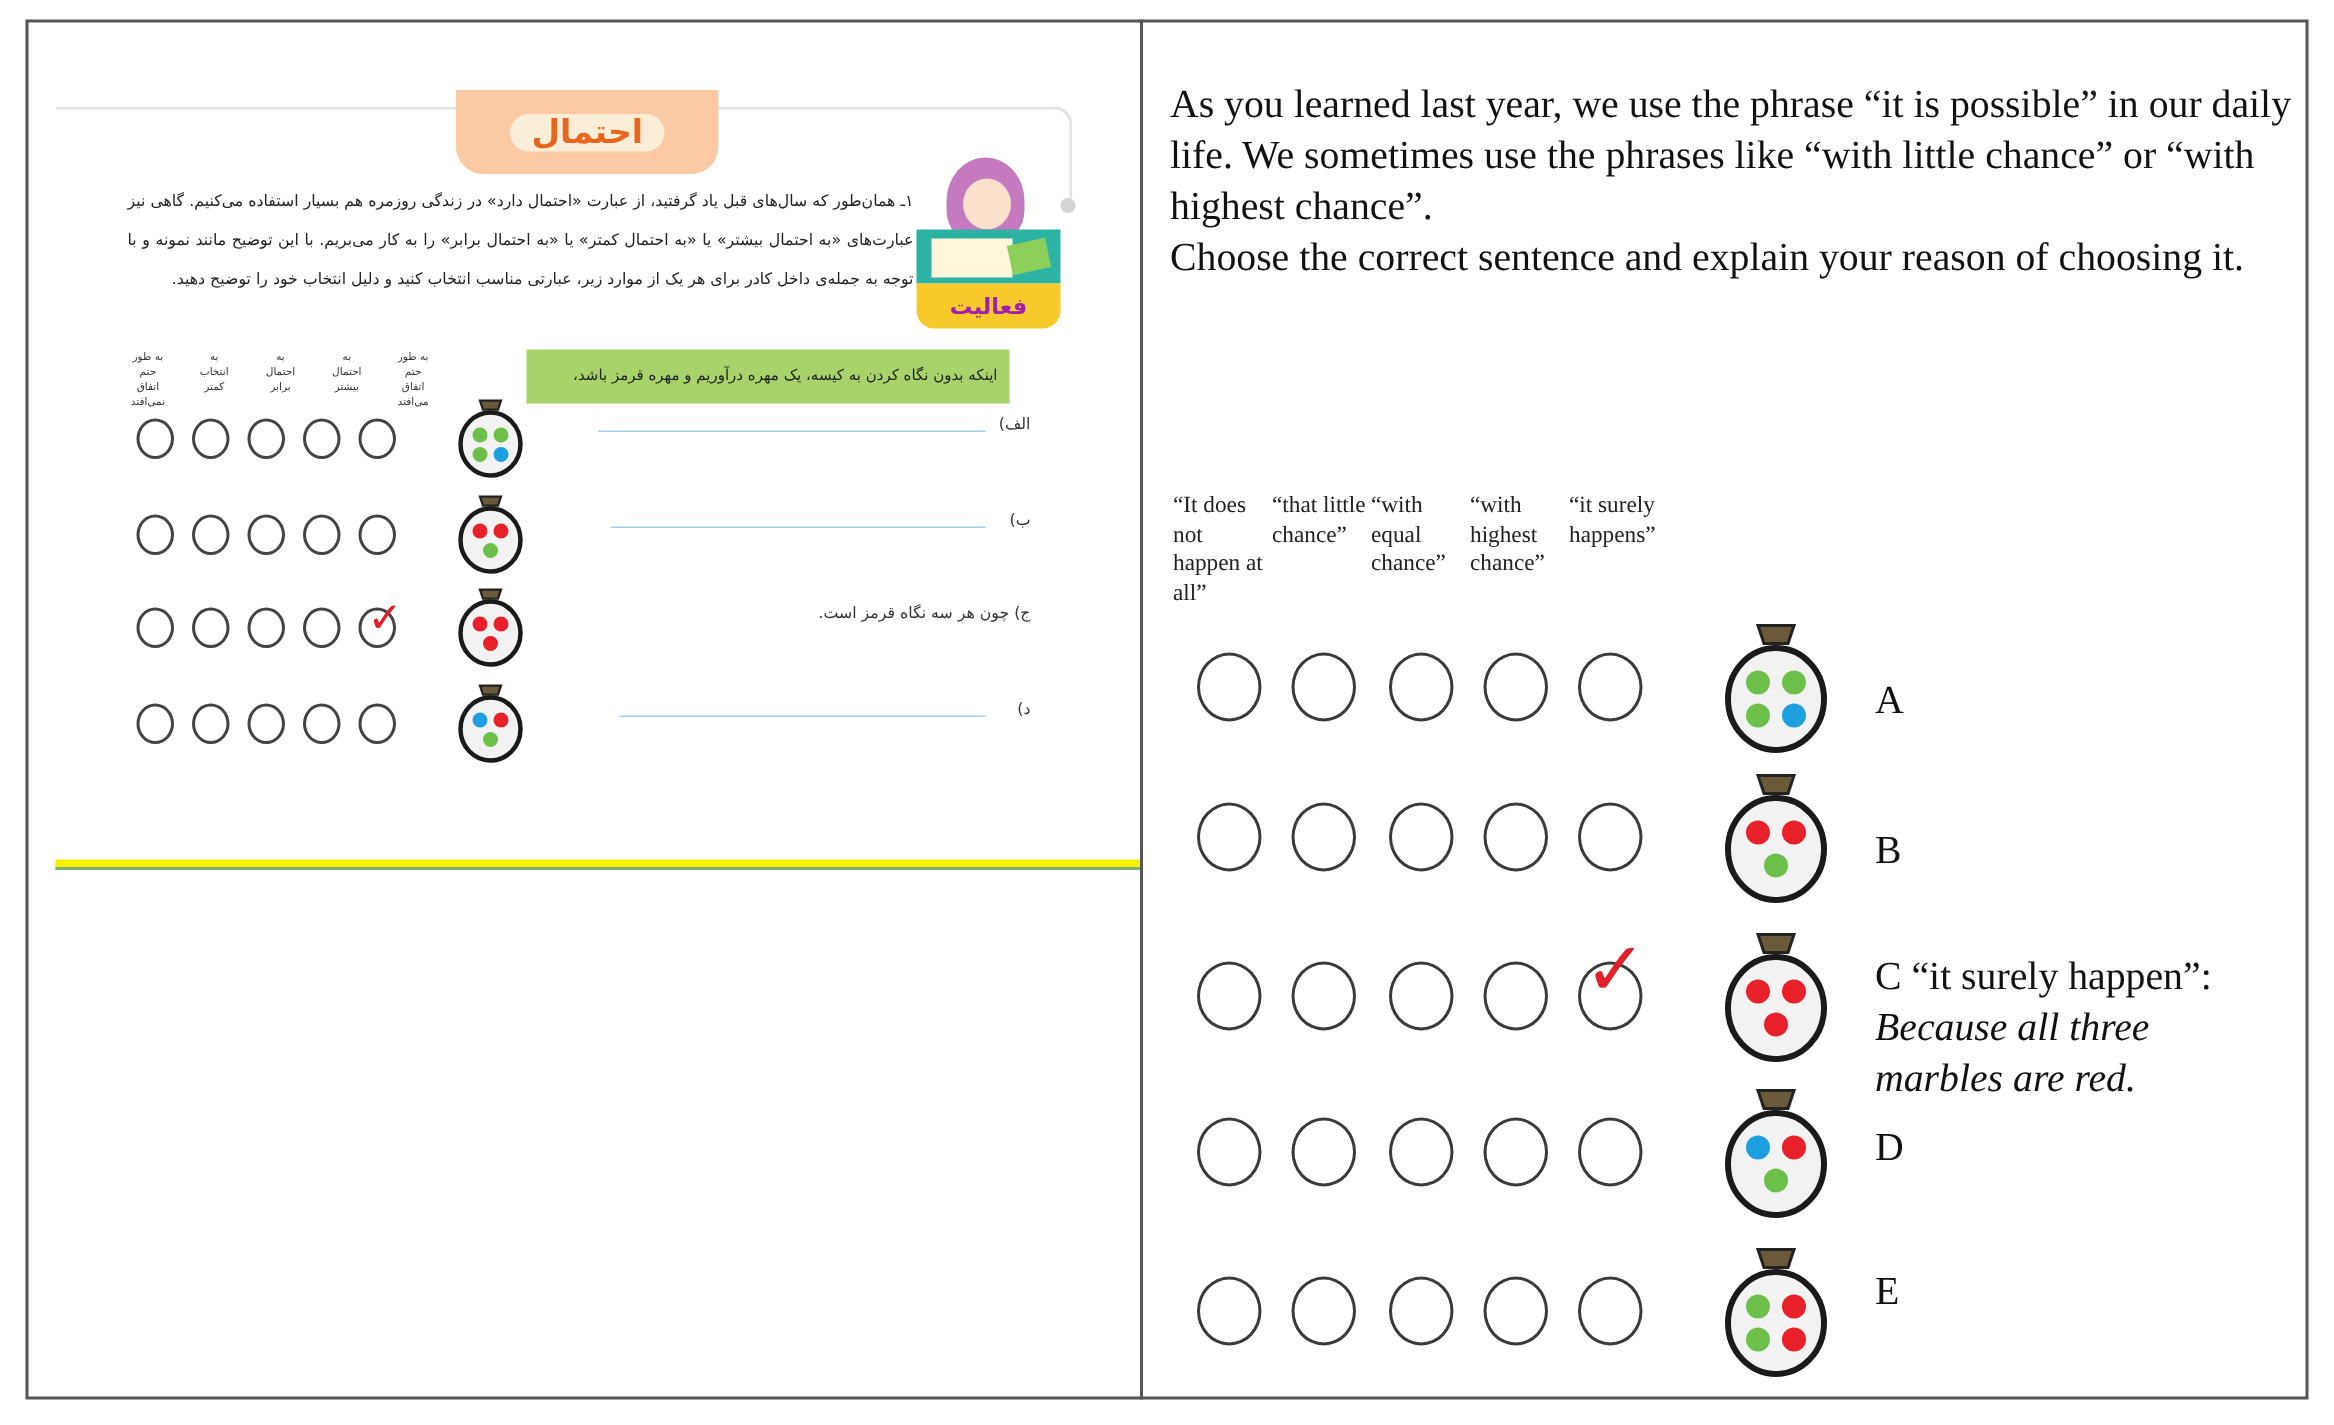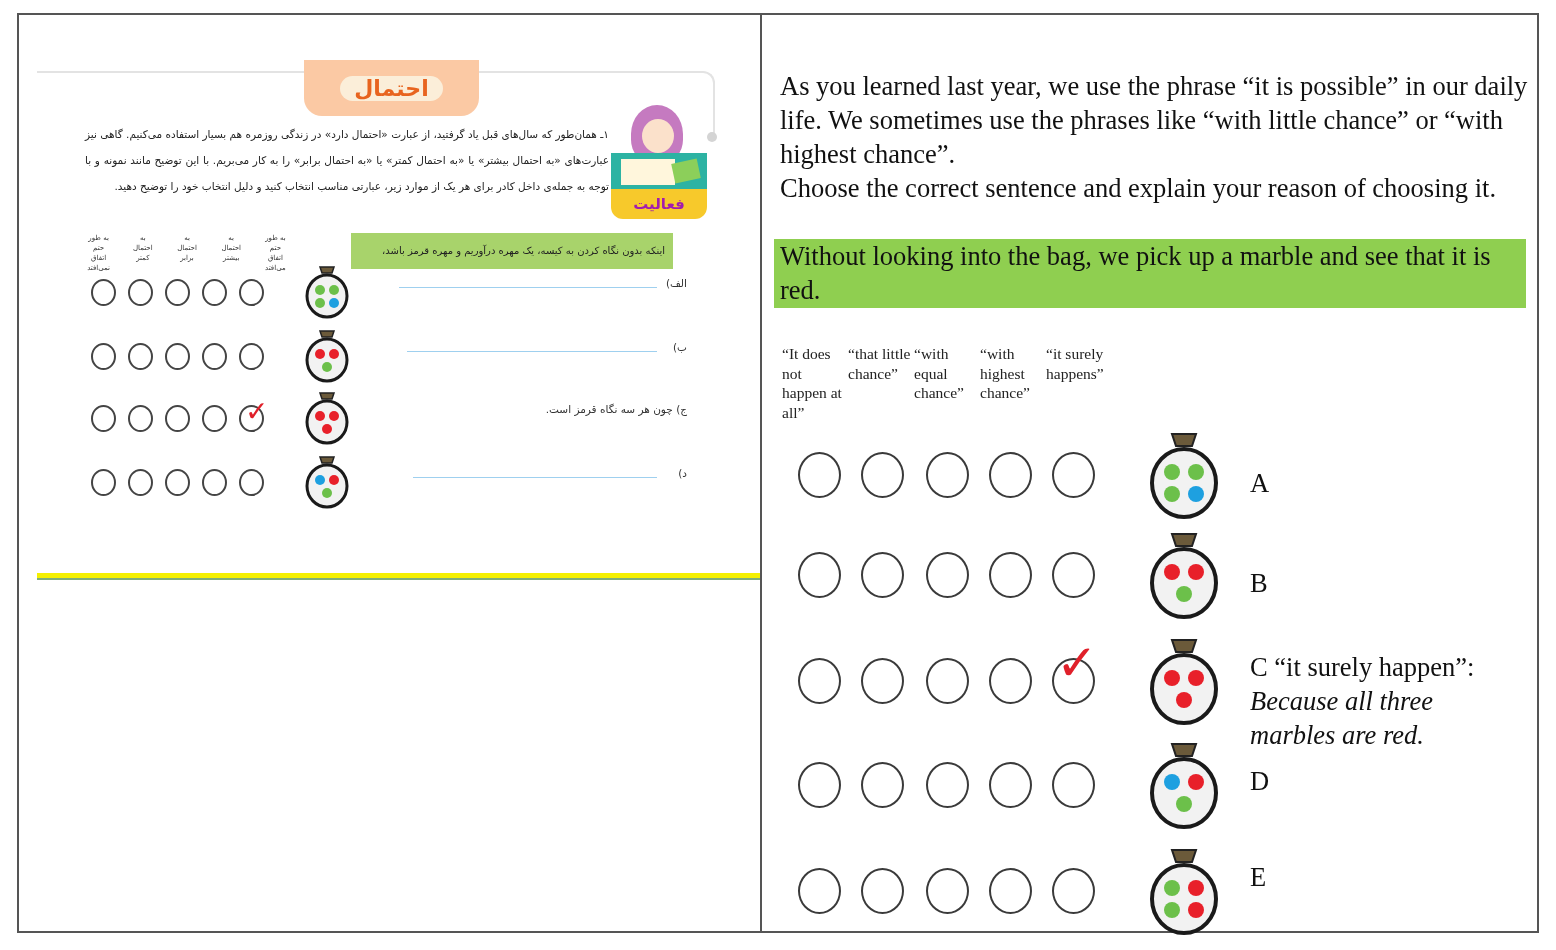--- a/index.html
+++ b/index.html
@@ -26,21 +26,21 @@
   .fa-prompt { position: absolute; left: 332px; top: 218px; width: 322px; height: 36px; background: #a8d36b; direction: rtl; font-family: "DejaVu Sans", sans-serif; font-size: 10px; line-height: 36px; padding-right: 8px; box-sizing: border-box; color: #222; }
   .fa-row { position: absolute; left: 68px; height: 40px; width: 600px; }
   .fa-circles { position: absolute; left: 4px; top: 6px; display: flex; gap: 12px; }
   .fa-circle { width: 25px; height: 27px; border: 2px solid #444; border-radius: 50%; box-sizing: border-box; position: relative; }
   .fa-bag { position: absolute; left: 215px; top: -10px; }
   .fa-line { position: absolute; top: 14px; height: 1px; background: #9fd0ef; }
   .fa-label { position: absolute; right: 0; top: 4px; direction: rtl; font-family: "DejaVu Sans", sans-serif; font-size: 10.5px; color: #333; }
   .fa-bottom { position: absolute; left: 18px; top: 558px; width: 723px; height: 5px; background: #f4f000; border-bottom: 2px solid #7fae7a; }
 
   
-  .right { position: absolute; left: 762px; top: 15px; width: 748px; height: 916px; margin-top: 17px; }
+  .right { position: absolute; left: 762px; top: 15px; width: 748px; height: 916px; }
   .en-intro { position: absolute; left: 18px; top: 37px; width: 752px; font-size: 26.5px; line-height: 34px; color: #111; }
   .en-highlight { position: absolute; left: 12px; top: 207px; width: 752px; height: 69px; background: #8fcf50; font-size: 26.5px; line-height: 34px; padding-left: 6px; box-sizing: border-box; }
   .en-cols { position: absolute; left: 20px; top: 312px; display: flex; }
   .en-col { width: 66px; font-size: 15.5px; line-height: 19.5px; color: #222; }
   .en-row { position: absolute; left: 34px; height: 90px; width: 740px; }
   .en-circles { position: absolute; left: 2px; top: 18px; display: flex; }
   .en-circle { width: 43px; height: 46px; border: 2.5px solid #3a3a3a; border-radius: 50%; box-sizing: border-box; margin-right: 20px; position: relative; }
   .en-circle:nth-child(3) { margin-left: 2px; }
   .en-bag { position: absolute; left: 348px; top: -6px; }
   .en-label { position: absolute; left: 454px; top: 32px; font-size: 26.5px; line-height: 34px; color: #111; white-space: nowrap; }
@@ -64,21 +64,21 @@
     <div class="badge-face"></div>
     <div class="badge-book"></div>
     <div class="badge-page"></div>
     <div class="badge-note"></div>
     <div class="badge-label">فعالیت</div>
   </div>
   <div class="fa-intro">۱ـ همان‌طور که سال‌های قبل یاد گرفتید، از عبارت «احتمال دارد» در زندگی روزمره هم بسیار استفاده می‌کنیم. گاهی نیز عبارت‌های «به احتمال بیشتر» یا «به احتمال کمتر» یا «به احتمال برابر» را به کار می‌بریم. با این توضیح مانند نمونه و با توجه به جمله‌ی داخل کادر برای هر یک از موارد زیر، عبارتی مناسب انتخاب کنید و دلیل انتخاب خود را توضیح دهید.</div>
 
   <div class="fa-cols">
     <div class="fa-col">به طور حتم اتفاق نمی‌افتد</div>
-    <div class="fa-col">به احتمال کمتر</div>
+    <div class="fa-col">به انتخاب کمتر</div>
     <div class="fa-col">به احتمال برابر</div>
     <div class="fa-col">به احتمال بیشتر</div>
     <div class="fa-col">به طور حتم اتفاق می‌افتد</div>
   </div>
   <div class="fa-prompt">اینکه بدون نگاه کردن به کیسه، یک مهره درآوریم و مهره قرمز باشد،</div>
 
   <div class="fa-row" style="top:258px;">
     <div class="fa-circles">
       <div class="fa-circle"></div>
       <div class="fa-circle"></div>
@@ -161,21 +161,20 @@
 
 
   <div class="fa-bottom"></div>
 </div>
 
 <div class="right">
   <div class="en-intro">
     <span>As you learned last year, we use the phrase “it is possible” in our daily life. We sometimes use the phrases like “with little chance” or “with highest chance”.</span><br>
     <span>Choose the correct sentence and explain your reason of choosing it.</span>
   </div>
-  <div class="en-highlight">Without looking into the bag, we pick up a marble and see that it is red.</div>
 
   <div class="en-cols">
     <div class="en-col">“It does not happen at all”</div>
     <div class="en-col">“that little chance”</div>
     <div class="en-col">“with equal chance”</div>
     <div class="en-col">“with highest chance”</div>
     <div class="en-col" style="width:80px;">“it surely happens”</div>
   </div>
 
   <div class="en-row" style="top:402px;">

